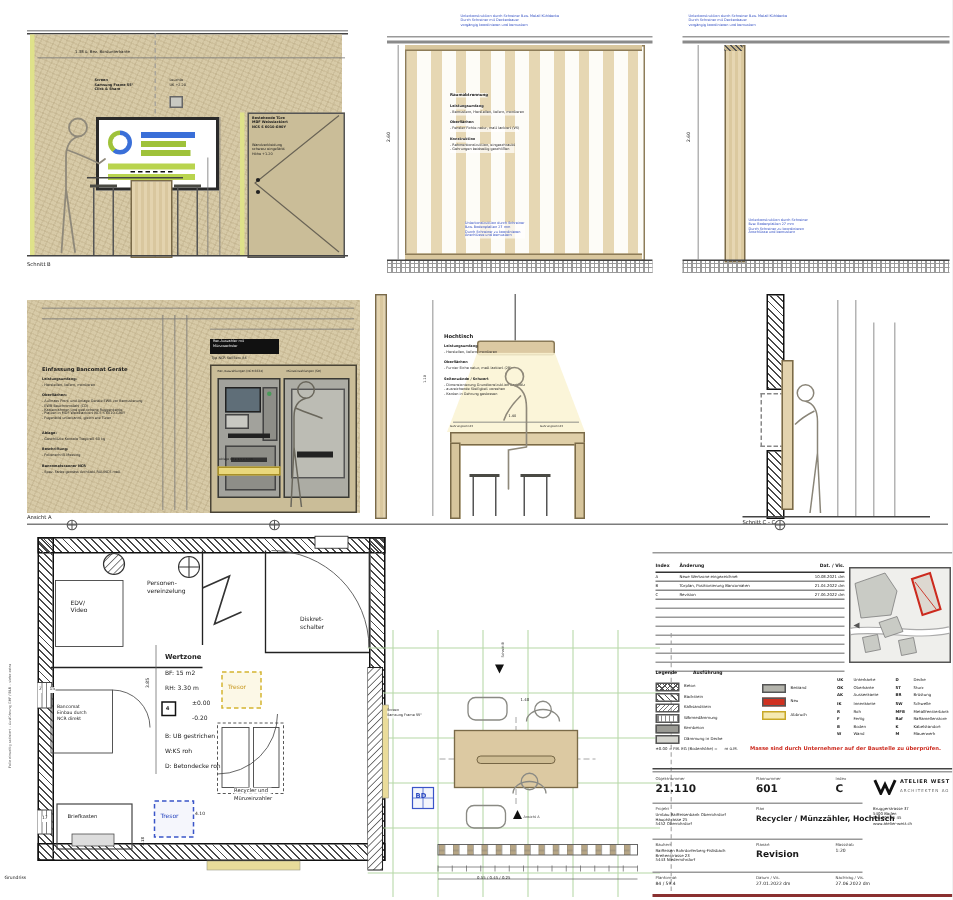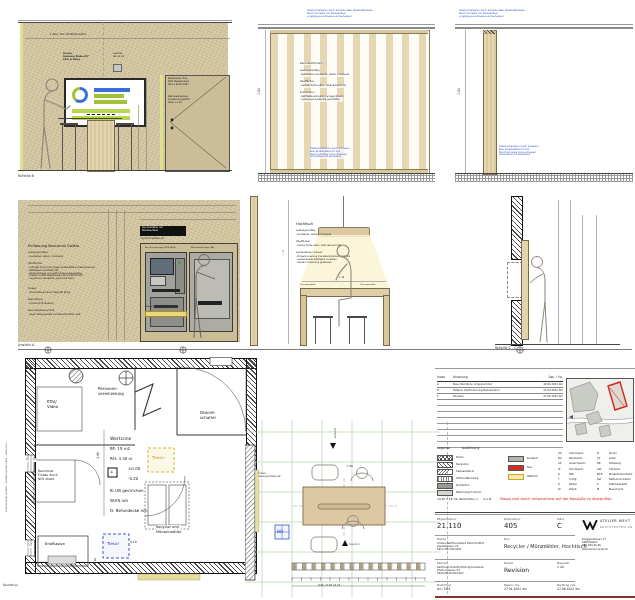--- a/index.html
+++ b/index.html
@@ -1,20 +1,20 @@
 <!DOCTYPE html>
 <html><head>
 <meta charset="utf-8">
 <style>
   html,body{margin:0;padding:0;background:#e8e8e8}
   .sheet{position:relative;width:635px;height:600px;background:#ffffff;overflow:hidden;
          font-family:"DejaVu Sans","Liberation Sans",sans-serif;color:#1a1a1a}
   .abs{position:absolute}
   .pre{white-space:pre-line}
-  .b{font-weight:normal}
+  .b{font-weight:bold}
   .blue{color:#2b49c0}
   .t45{font-size:4.5px;line-height:1.25}
   .t4{font-size:4px;line-height:1.3}
   .t35{font-size:3.5px;line-height:1.3}
   .t3{font-size:3px;line-height:1.3}
   .t26{font-size:2.6px;line-height:1.25}
   .t23{font-size:2.3px;line-height:1.2}
   .vt{writing-mode:vertical-rl;transform:rotate(180deg)}
   .tan{background:#d7caa7;background-image:repeating-linear-gradient(23deg,rgba(150,128,84,.14) 0 1px,transparent 1px 3px),repeating-linear-gradient(-67deg,rgba(120,100,60,.10) 0 1px,transparent 1px 4px)}
   .tan2{background:#cabd98}
@@ -575,21 +575,21 @@
   </div>
   <div class="abs t26" style="left:437px;top:498px">±0.00 = P.B. EG (Bodenhöhe) =</div>
   <div class="abs t26" style="left:483px;top:498px">m ü.M.</div>
   <div class="abs t35 b" style="left:500px;top:496.5px;color:#cc2a1e">Masse sind durch Unternehmer auf der Baustelle zu überprüfen.</div>
   <div class="abs hl" style="left:435px;top:512px;width:200px"></div>
   <div class="abs hlf" style="left:435px;top:514px;width:200px"></div>
 
   <div class="abs t26" style="left:437px;top:518px;color:#444">Objektnummer</div>
   <div class="abs b" style="left:437px;top:522px;font-size:7px">21.110</div>
   <div class="abs t26" style="left:504px;top:518px;color:#444">Plannummer</div>
-  <div class="abs b" style="left:504px;top:522px;font-size:7px">405</div>
+  <div class="abs b" style="left:504px;top:522px;font-size:7px">601</div>
   <div class="abs t26" style="left:557px;top:518px;color:#444">Index</div>
   <div class="abs b" style="left:557px;top:522px;font-size:7px">C</div>
   <svg class="abs" style="left:582px;top:519px" width="16" height="11" viewBox="0 0 20 13">
     <path d="M1.5,1 L6.5,12 L10,4.5 L13.5,12 L18.5,1" fill="none" stroke="#111" stroke-width="2.4"></path>
   </svg>
   <div class="abs b" style="left:600px;top:519px;font-size:3.4px;letter-spacing:.5px">ATELIER WEST</div>
   <div class="abs" style="left:600px;top:524.5px;font-size:2.7px;letter-spacing:.7px;color:#666">ARCHITEKTEN AG</div>
   <div class="abs hlf" style="left:435px;top:535px;width:140px"></div>
 
   <div class="abs t26" style="left:437px;top:538px;color:#444">Projekt</div>

